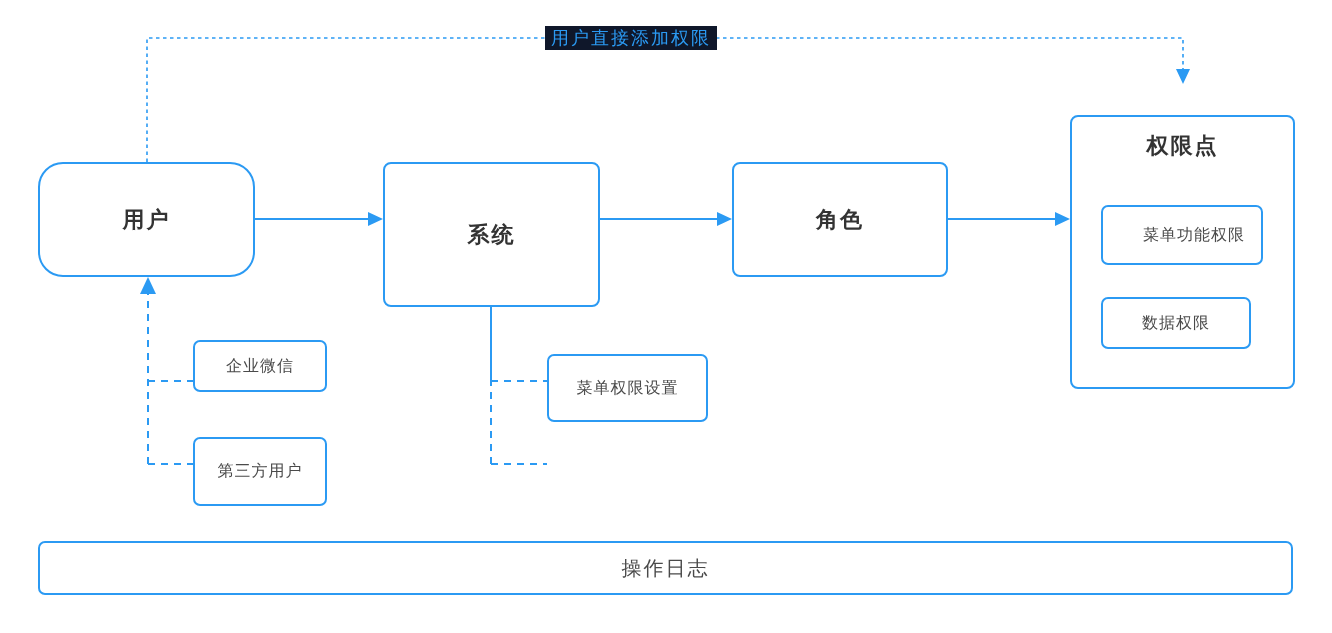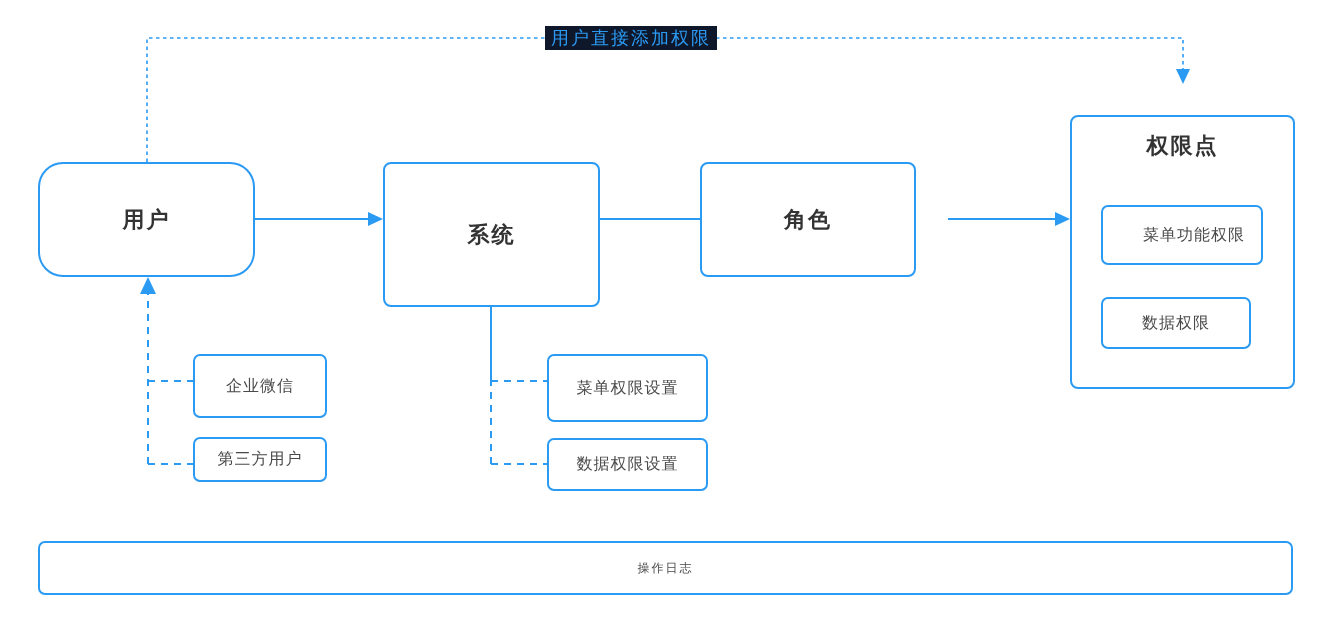--- a/index.html
+++ b/index.html
@@ -91,21 +91,21 @@
     top:541px;
     width:1255px;
     height:54px;
     box-sizing:border-box;
     border:2px solid var(--accent);
     border-radius:7px;
     background:#ffffff;
     display:flex;
     align-items:center;
     justify-content:center;
-    font-size:12px;
+    font-size:20px;
     color:var(--text-gray);
     letter-spacing:2px;
   }
 </style>
 </head>
 <body>
 
 <div class="canvas">
 
   <svg class="connectors" viewBox="0 0 1332 633">
@@ -145,49 +145,46 @@
   </svg>
 
   <div class="node node-main" style="left:38px;top:162px;width:217px;height:115px;border-radius:25px;">
     <span>用户</span>
   </div>
 
   <div class="node node-main" style="left:383px;top:162px;width:217px;height:145px;">
     <span>系统</span>
   </div>
 
-  <div class="node node-main" style="left:700px;top:162px;width:216px;height:115px;">
+  <div class="node node-main" style="left:732px;top:162px;width:216px;height:115px;">
     <span>角色</span>
   </div>
 
   <div class="node node-container" style="left:1070px;top:83px;width:225px;height:274px;margin-top:32px;">
     <div class="container-title">权限点</div>
     <div class="inner-box" style="left:29px;top:88px;width:162px;height:60px;padding-left:24px;">
       <span>菜单功能权限</span>
     </div>
     <div class="inner-box" style="left:29px;top:180px;width:150px;height:52px;">
       <span>数据权限</span>
     </div>
   </div>
 
-  <div class="node node-sub" style="left:193px;top:354px;width:134px;height:64px;">
+  <div class="node node-sub" style="left:193px;top:340px;width:134px;height:52px;">
     <span>企业微信</span>
   </div>
 
-  <div class="node node-sub" style="left:193px;top:437px;width:134px;height:45px;">
+  <div class="node node-sub" style="left:193px;top:437px;width:134px;height:69px;">
     <span>第三方用户</span>
   </div>
 
   <div class="node node-sub" style="left:547px;top:354px;width:161px;height:68px;">
     <span>菜单权限设置</span>
   </div>
 
-  <div class="node node-sub" style="left:547px;top:438px;width:161px;height:53px;">
-    <span>数据权限设置</span>
-  </div>
 
   <div class="flow-label">用户直接添加权限</div>
 
   <div class="bottom-bar">
     <span>操作日志</span>
   </div>
 
 </div>
 
 </body></html>

